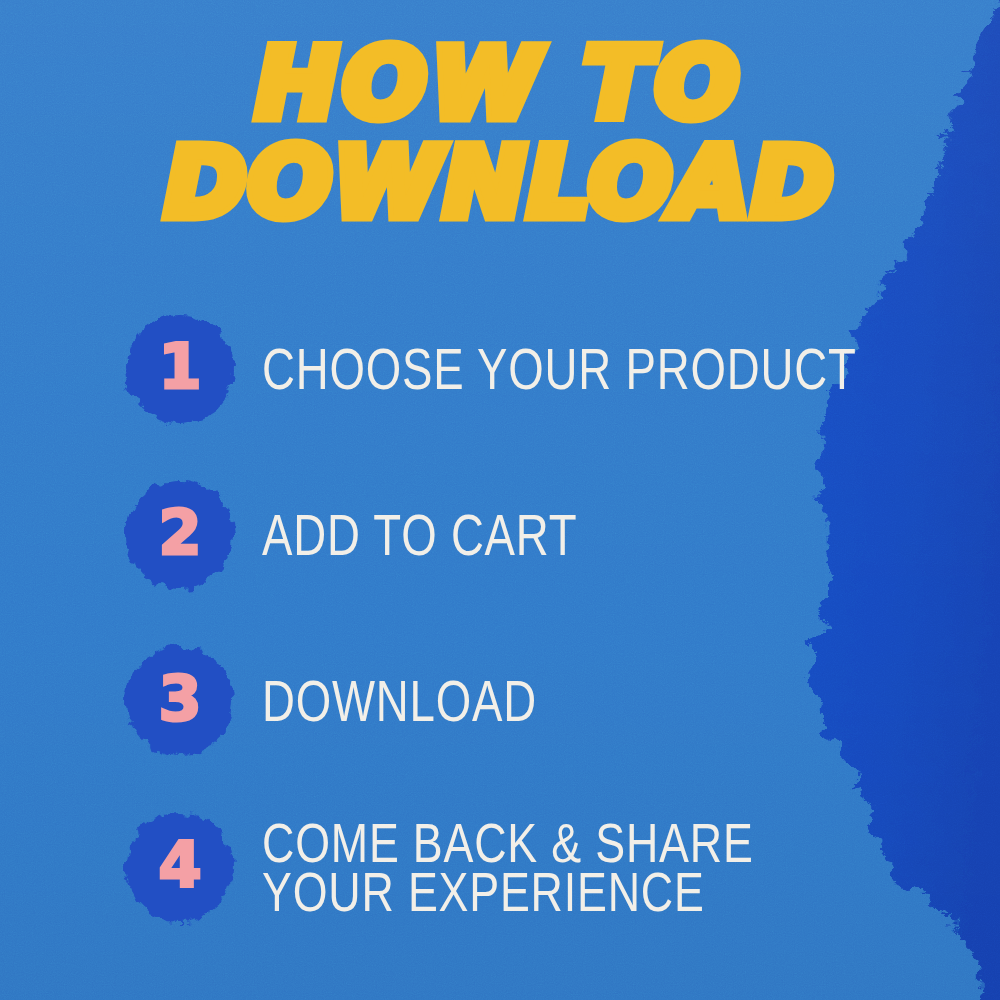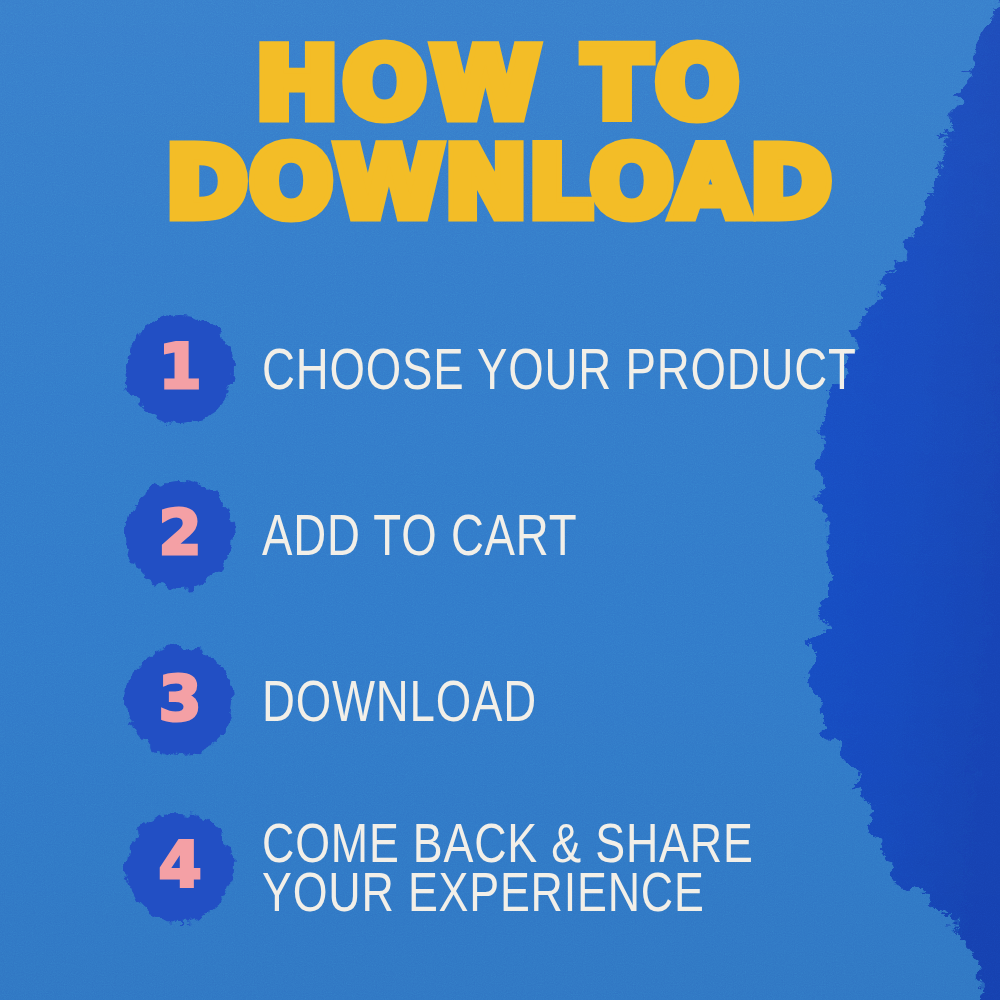--- a/index.html
+++ b/index.html
@@ -55,20 +55,21 @@
   .grain svg { display:block; width:1000px; height:1000px; }
 
   
   .title-block {
     position: absolute;
     left: 0;
     top: 40px;
     width: 1000px;
     text-align: center;
     z-index: 5;
+    font-style: italic;
   }
   .title-line {
     display: block;
     color: #f3bd27;
     font-family: "DejaVu Sans", sans-serif;
     font-weight: 700;
     text-transform: uppercase;
     line-height: 0.93;
     white-space: nowrap;
   }

